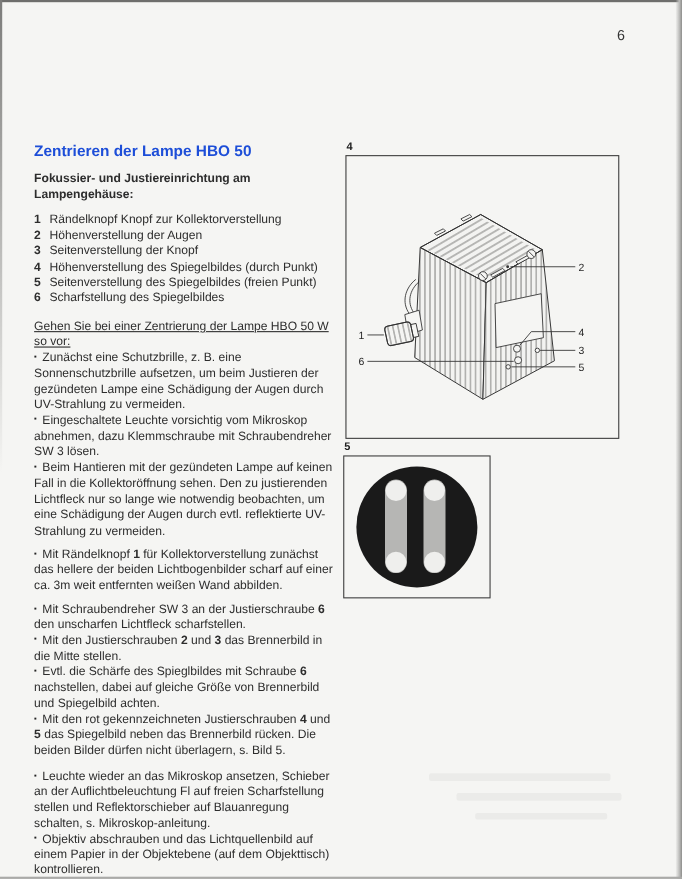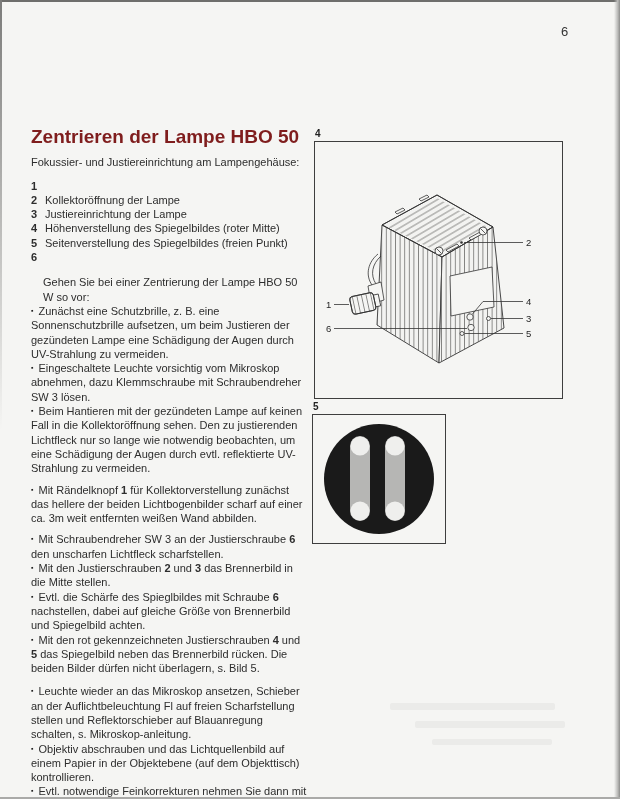--- a/index.html
+++ b/index.html
@@ -12,26 +12,26 @@
   .edge-right{position:absolute;top:0;right:0;width:6px;height:100%;
               background:linear-gradient(to right,rgba(0,0,0,0),#bdbdbb 60%,#8d8d8b);}
   .edge-bottom{position:absolute;bottom:0;left:0;right:0;height:2px;background:#aaaaa8;}
   .ghost{position:absolute;background:rgba(60,60,60,0.05);border-radius:2px;}
 
   .page-number{position:absolute;top:24px;left:561px;font-size:13px;color:#333;}
 
   
   .text-col{position:absolute;left:31px;top:130px;width:277px;
             font-size:11px;line-height:14.3px;}
-  .doc-title{font-size:19px;font-weight:bold;margin:0 0 11px 0;color:#7f1d1d;}
-  .subtitle{margin:0 0 9px 0;}
+  .doc-title{font-size:14px;font-weight:bold;margin:0 0 11px 0;color:#1d4ed8;}
+  .subtitle{margin:0 0 9px 0;font-weight:bold;}
   .legend{margin:0 0 11px 0;}
   .legend-row{display:flex;}
   .legend-num{flex:none;width:14px;font-weight:bold;}
-  .proc-heading{margin:0 0 0 12px;}
+  .proc-heading{text-decoration:underline;margin:0 0 0 0;}
   .step{margin:0;}
   .gap{margin-top:7px;}
   .gap-lg{margin-top:9px;}
   .bullet{display:inline-block;font-size:7px;vertical-align:2px;margin-right:5px;color:#222;}
 
   
   .figure{position:absolute;}
   .fig-label{display:block;font-size:10px;font-weight:bold;color:#222;margin:0 0 2px 1px;}
   .fig-frame{border:1px solid #3e3e3e;background:#f5f5f3;}
   .fig-frame svg{display:block;}
@@ -51,39 +51,41 @@
 
   <div class="page-number">6</div>
 
   <div class="text-col">
     <h1 class="doc-title">Zentrieren der Lampe HBO 50</h1>
     <p class="subtitle">Fokussier- und Justiereinrichtung am Lampengehäuse:</p>
 
     <div class="legend">
       <div class="legend-row">
         <span class="legend-num">1</span>
+        <span>Rändelknopf Knopf zur Kollektorverstellung</span>
       </div>
       <div class="legend-row">
         <span class="legend-num">2</span>
-        <span>Kollektoröffnung der Lampe</span>
+        <span>Höhenverstellung der Augen</span>
       </div>
       <div class="legend-row">
         <span class="legend-num">3</span>
-        <span>Justiereinrichtung der Lampe</span>
+        <span>Seitenverstellung der Knopf</span>
       </div>
       <div class="legend-row">
         <span class="legend-num">4</span>
-        <span>Höhenverstellung des Spiegelbildes (roter Mitte)</span>
+        <span>Höhenverstellung des Spiegelbildes (durch Punkt)</span>
       </div>
       <div class="legend-row">
         <span class="legend-num">5</span>
         <span>Seitenverstellung des Spiegelbildes (freien Punkt)</span>
       </div>
       <div class="legend-row">
         <span class="legend-num">6</span>
+        <span>Scharfstellung des Spiegelbildes</span>
       </div>
     </div>
 
     <p class="proc-heading">Gehen Sie bei einer Zentrierung der Lampe HBO 50 W so vor:</p>
 
     <p class="step"><span class="bullet">▪</span><span>Zunächst eine Schutzbrille, z. B. eine Sonnenschutzbrille aufsetzen, um beim Justieren der gezündeten Lampe eine Schädigung der Augen durch UV-Strahlung zu vermeiden.</span></p>
     <p class="step"><span class="bullet">▪</span><span>Eingeschaltete Leuchte vorsichtig vom Mikroskop abnehmen, dazu Klemmschraube mit Schraubendreher SW 3 lösen.</span></p>
     <p class="step"><span class="bullet">▪</span><span>Beim Hantieren mit der gezündeten Lampe auf keinen Fall in die Kollektoröffnung sehen. Den zu justierenden Lichtfleck nur so lange wie notwendig beobachten, um eine Schädigung der Augen durch evtl. reflektierte UV-Strahlung zu vermeiden.</span></p>
 
     <p class="step gap"><span class="bullet">▪</span><span>Mit Rändelknopf <b>1</b> für Kollektorverstellung zunächst das hellere der beiden Lichtbogenbilder scharf auf einer ca. 3m weit entfernten weißen Wand abbilden.</span></p>

